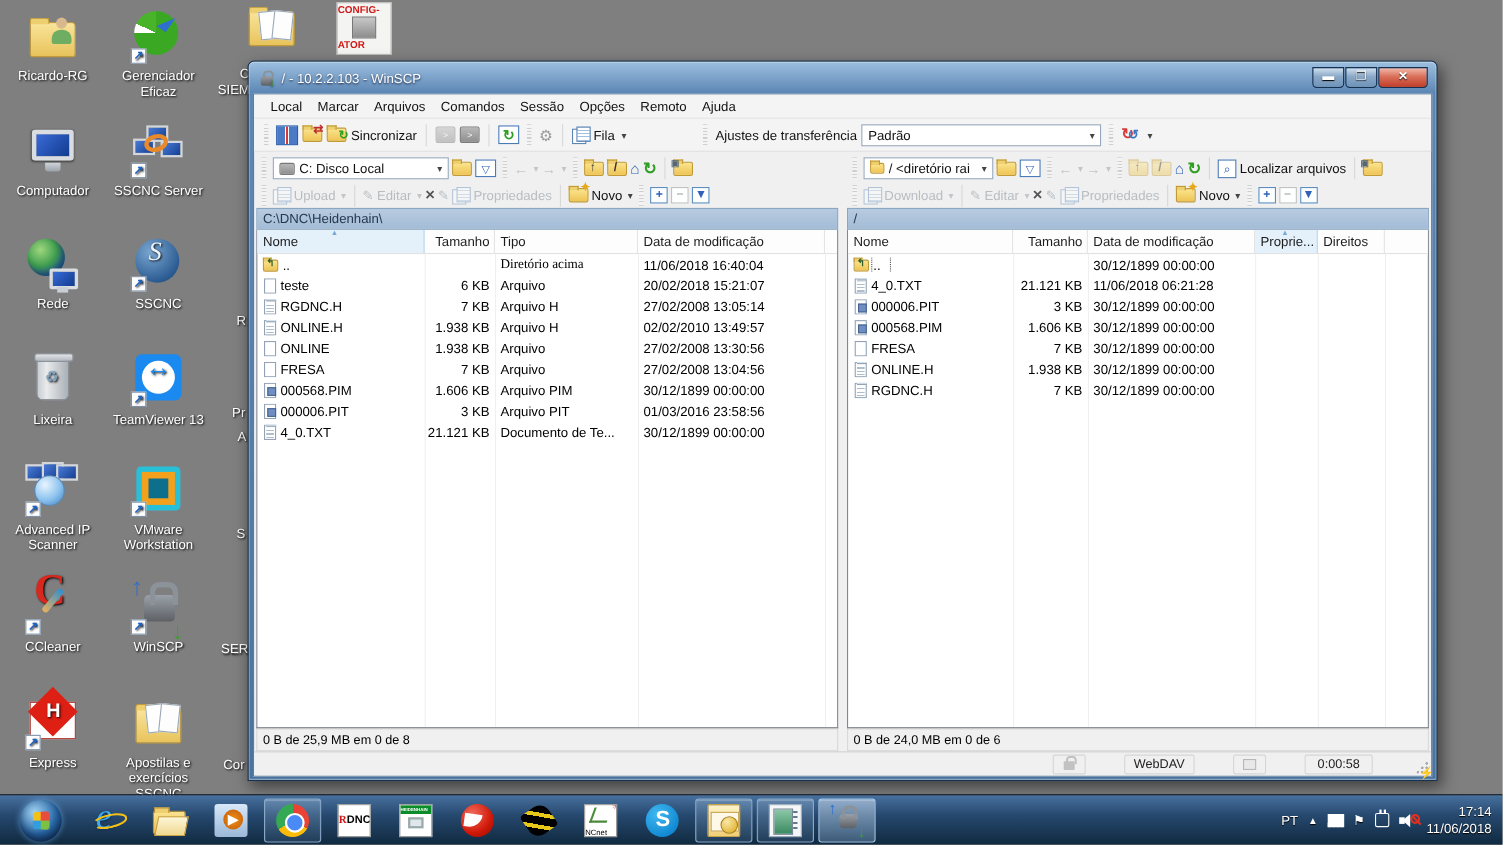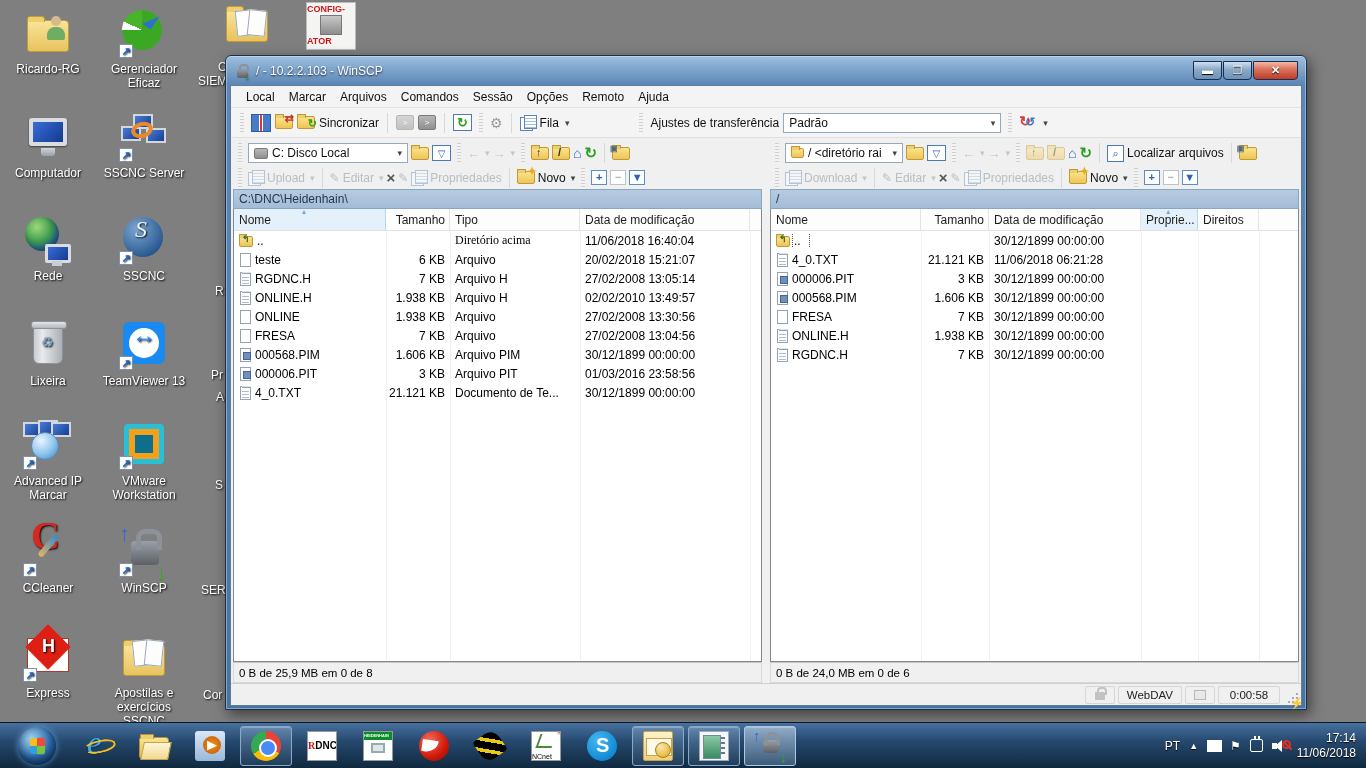--- a/index.html
+++ b/index.html
@@ -140,21 +140,21 @@
   .fi-upfolder { background:linear-gradient(#fbe48d,#eec455); border:1px solid #bf9a36; border-radius:1px 2px 2px 2px; height:11px; margin-top:2px; }
   .fi-upfolder::before { content:""; position:absolute; top:-3px; left:-1px; width:6px; height:3px; background:#eecf6f; border:1px solid #bf9a36; border-bottom:none; }
   .fi-upfolder::after { content:"↰"; position:absolute; left:2px; top:-3px; font-size:9px; color:#2c5f2c; font-weight:bold; }
   .fi-page { width:11px; height:14px; background:#fff; border:1px solid #93a3b5; margin-left:1px; }
   .fi-page.lines { background:repeating-linear-gradient(#fff 0 2px, #aebecd 2px 3px); background-size:7px 100%; background-position:1px 2px; background-repeat:no-repeat; }
   .fi-page.lines::after { content:""; position:absolute; left:1px; top:-2px; width:9px; height:2px; background:#d8e2ea; border-bottom:1px solid #93a3b5; }
   .fi-page.app::after { content:""; position:absolute; left:2px; top:3px; width:6px; height:6px; background:#6f8fc2; border:1px solid #46648f; }
   .dotted-sel { outline:1px dotted #555; outline-offset:1px; }
 
   .p-status { height:21px; background:#f0f0f0; border:1px solid #d8d8d8; border-top:1px solid #c8c8c8; display:flex; align-items:center; padding:0 5px; color:#000; font-size:11.5px; }
-  .statusbar { height:22px; background:#f0f0f0; display:flex; align-items:center; justify-content:flex-end; border-top:1px solid #d0d0d0; color:#222; font-size:11.5px; }
+  .statusbar { height:22px; background:#f0f0f0; display:flex; align-items:center; justify-content:flex-end; border-top:1px solid #d0d0d0; color:#222; font-size:11.5px;gap:32px; }
   .sseg { height:18px; border:1px solid #d6d6d6; border-radius:2px; display:flex; align-items:center; justify-content:center; padding:0 8px; margin-right:3px; }
   .minilock { width:10px; height:8px; background:#c2c2c2; border-radius:1px; position:relative; margin-top:3px; }
   .minilock::before { content:""; position:absolute; left:2px; top:-5px; width:6px; height:6px; border:2px solid #c2c2c2; border-bottom:none; border-radius:4px 4px 0 0; }
   .miniremote { width:12px; height:10px; border:1px solid #b8b8b8; background:#e8e8e8; position:relative; }
   .gripdots { width:12px; height:12px; margin:6px 2px 0 4px; background:radial-gradient(circle at 2px 10px, #aaa 1px, transparent 1.4px), radial-gradient(circle at 6px 10px, #aaa 1px, transparent 1.4px), radial-gradient(circle at 10px 10px, #aaa 1px, transparent 1.4px), radial-gradient(circle at 6px 6px, #aaa 1px, transparent 1.4px), radial-gradient(circle at 10px 6px, #aaa 1px, transparent 1.4px), radial-gradient(circle at 10px 2px, #aaa 1px, transparent 1.4px); }
 
   
   .taskbar { position:absolute; left:0; bottom:0; width:1366px; height:46px; background:linear-gradient(#48719f,#26496f 40%,#10293f); border-top:1px solid #0a1828; display:flex; align-items:center; z-index:10; }
   .orb { width:38px; height:38px; border-radius:50%; margin:0 14px 0 18px; background:radial-gradient(circle at 35% 30%, #9fd0f0, #2868a8 55%, #0d3055); box-shadow:0 0 6px rgba(120,190,255,.6), inset 0 -4px 8px rgba(0,0,20,.5); position:relative; }
   .orb::after { content:""; position:absolute; left:11px; top:11px; width:16px; height:16px; background:conic-gradient(#e84c3c 0 25%, #7cc142 25% 50%, #2f9fe0 50% 75%, #f3c018 75%); border-radius:3px; transform:perspective(40px) rotateY(-20deg); }
@@ -239,21 +239,21 @@
   <div>Lixeira</div>
 </div>
 <div class="deskicon" style="left:2px;top:420px;">
   <div class="di-art">
     <div class="tri-mon" style="left:0;top:2px;"></div>
       <div class="tri-mon" style="left:15px;top:0;"></div>
       <div class="tri-mon" style="left:28px;top:2px;"></div>
     <div class="shape-ips-sphere"></div>
       <span class="shortcut-ovl">↗</span>
   </div>
-  <div>Advanced IP Marcar</div>
+  <div>Advanced IP Scanner</div>
 </div>
 <div class="deskicon" style="left:2px;top:527px;">
   <div class="di-art">
       <div class="shape-ccl"></div>
       <span class="shortcut-ovl">↗</span>
     </div>
   <div>CCleaner</div>
 </div>
 <div class="deskicon" style="left:2px;top:632px;">
   <div class="di-art">

